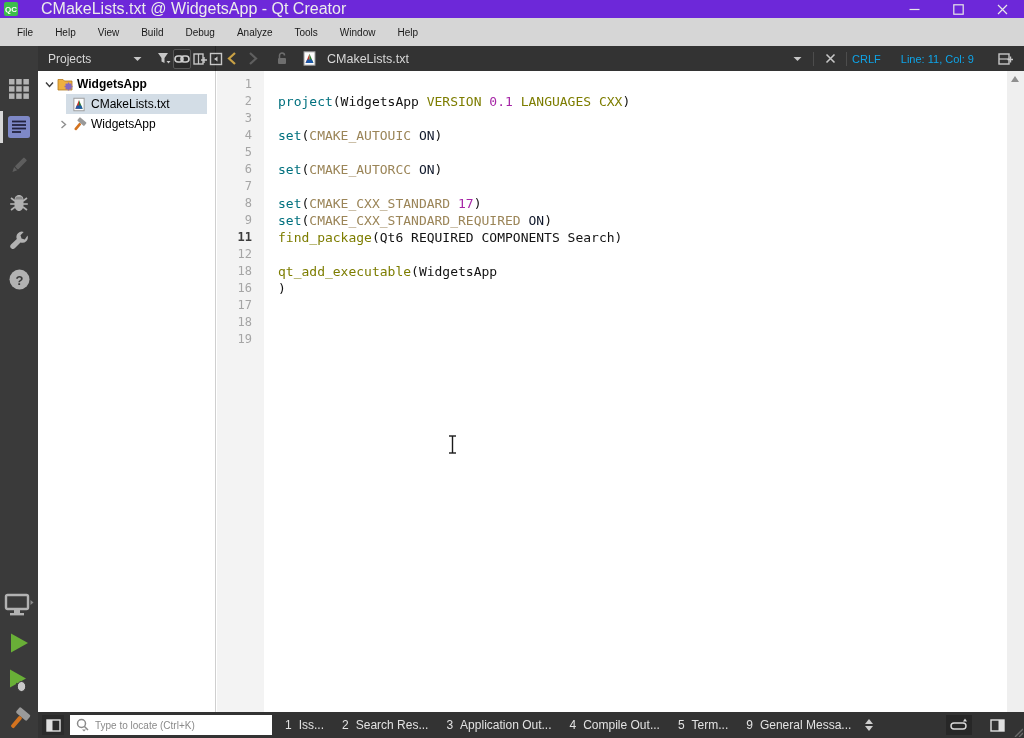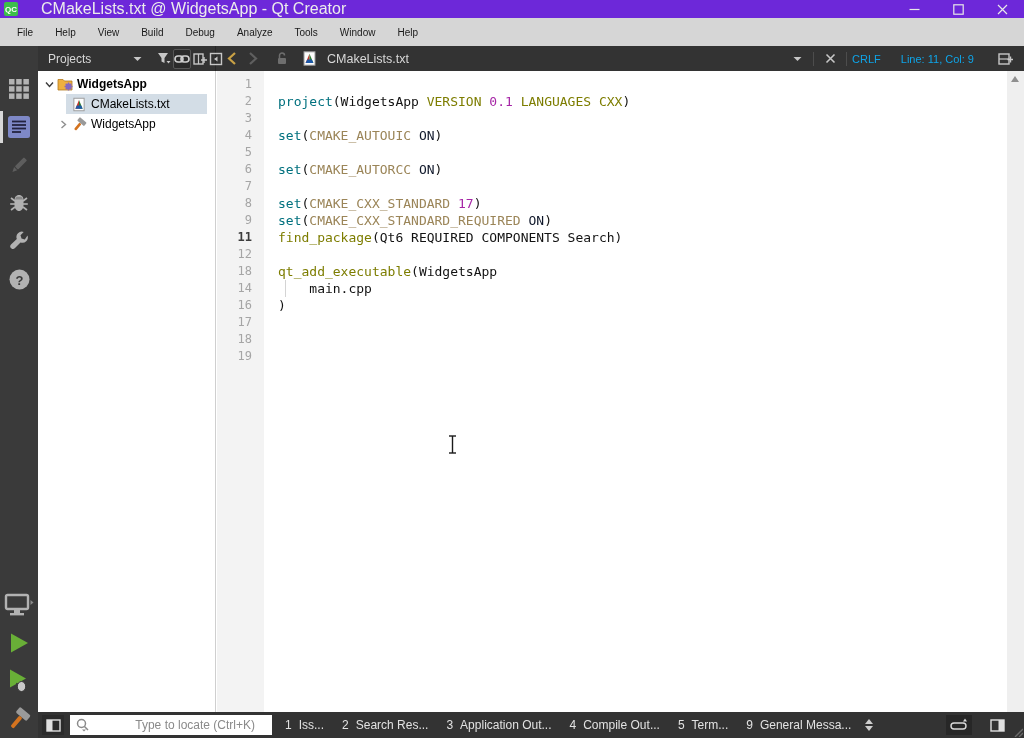--- a/index.html
+++ b/index.html
@@ -60,21 +60,21 @@
   .ct { padding-left:14px; white-space:pre; position:relative; }
   .ct .guide { position:absolute; left:21px; top:0; bottom:0; width:1px; background:#d4d4d4; }
   .tok-cmd { color:#00707e; } .tok-kw { color:#7d7d00; } .tok-var { color:#9b8558; }
   .tok-num { color:#a626a6; } .tok-on { color:#0f172a; } .tok-ns { color:#06067e; } .tok-p { color:#121212; }
   .ibeam { position:absolute; left:230px; top:364px; }
 
   
   .statusbar { position:absolute; left:38px; bottom:0; width:986px; height:26px; background:#333333; display:flex; align-items:center; }
   .sb-toggle { width:22px; height:20px; margin-left:4px; background:#2b2b2b; display:flex; align-items:center; justify-content:center; }
   .locator { width:202px; height:20px; margin-left:6px; background:#ffffff; display:flex; align-items:center; padding:0 6px; gap:5px; }
-  .locator input { border:none; outline:none; width:160px; font-size:12px; font-family:"Liberation Sans",sans-serif; color:#be185d; background:transparent;text-align:right; }
+  .locator input { border:none; outline:none; width:160px; font-size:10px; font-family:"Liberation Sans",sans-serif; color:#be185d; background:transparent; }
   .locator input::placeholder { color:#8a8a8a; }
   .panes { display:flex; align-items:center; margin-left:13px; gap:18px; }
   .pane-btn { display:flex; align-items:center; gap:7px; color:#e2e2e2; font-size:12px; }
   .updown { display:flex; flex-direction:column; gap:2px; margin-left:14px; }
   .updown i { display:block; width:0; height:0; border-left:4px solid transparent; border-right:4px solid transparent; }
   .updown .u { border-bottom:5px solid #cfcfcf; }
   .updown .d { border-top:5px solid #cfcfcf; }
   .sb-right { margin-left:auto; display:flex; align-items:center; gap:12px; padding-right:14px; }
   .sb-box { width:26px; height:20px; background:#272727; display:flex; align-items:center; justify-content:center; }
   .grip { position:absolute; right:1px; bottom:1px; }
@@ -404,24 +404,20 @@
       </div>
       <div class="cl">
         <span class="ln">12</span>
         <span class="ct"></span>
       </div>
       <div class="cl">
         <span class="ln">18</span>
         <span class="ct"><span class="tok-kw">qt_add_executable</span><span class="tok-p">(WidgetsApp</span></span>
       </div>
       <div class="cl">
-        <span class="ln">14</span>
-        <span class="ct"><span class="guide"></span><span class="tok-p">    main.cpp</span></span>
-      </div>
-      <div class="cl">
         <span class="ln">16</span>
         <span class="ct"><span class="tok-p">)</span></span>
       </div>
       <div class="cl">
         <span class="ln">17</span>
         <span class="ct"></span>
       </div>
       <div class="cl">
         <span class="ln">18</span>
       </div>

